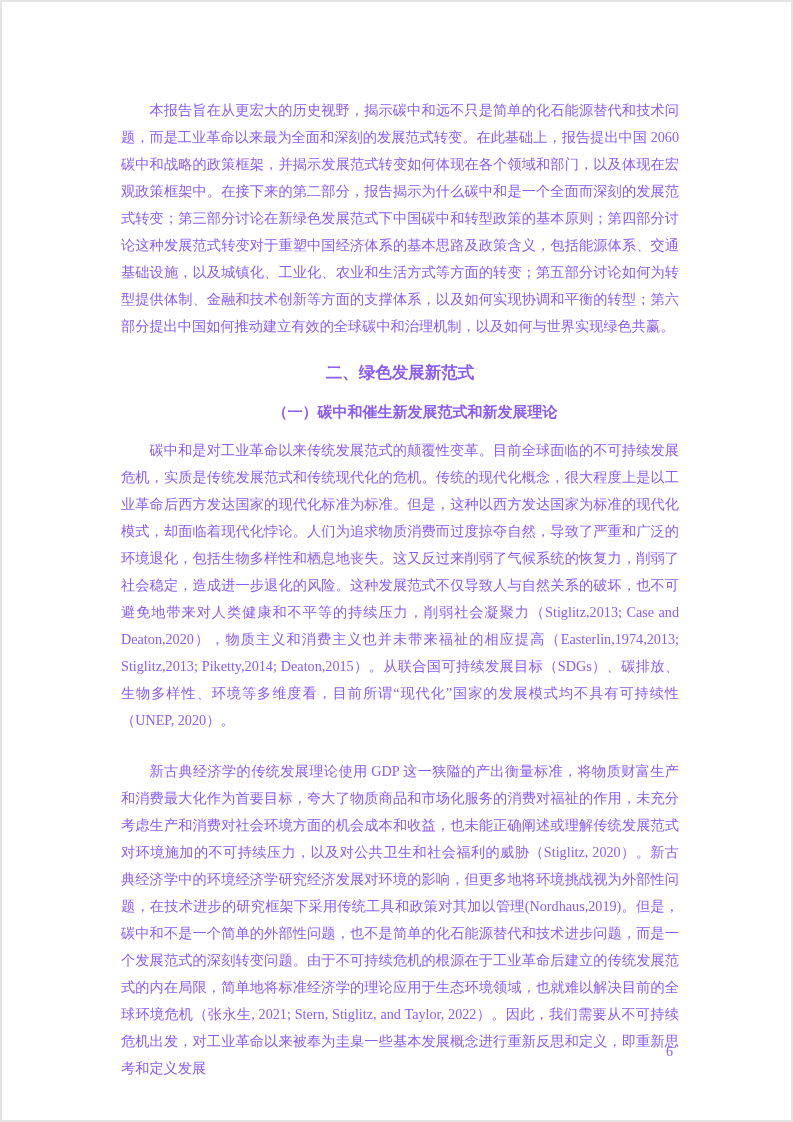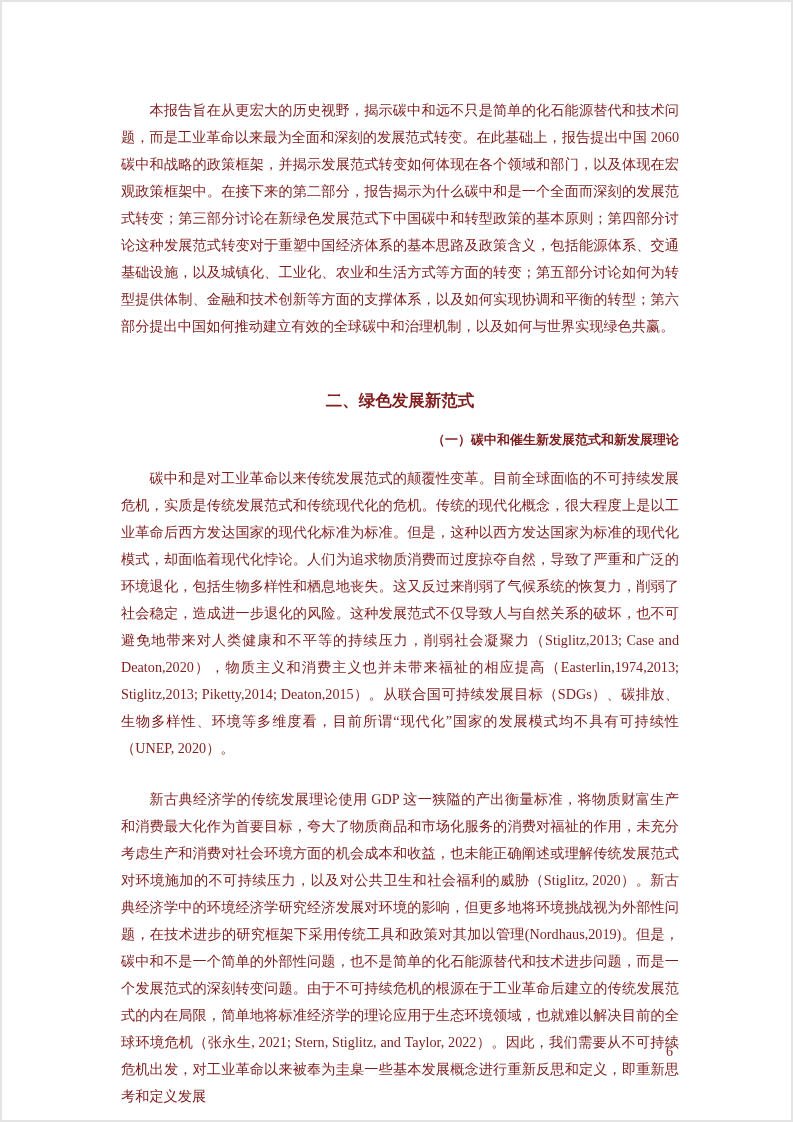--- a/index.html
+++ b/index.html
@@ -9,52 +9,52 @@
   }
   .page {
     position: relative;
     width: 793px;
     height: 1122px;
     box-sizing: border-box;
     background: #ffffff;
     border: 2px solid #e4e4e4;
     overflow: hidden;
     font-family: "Liberation Serif", "DejaVu Serif", serif;
-    color: #7f1d1d;
+    color: #8b5cf6;
   }
   .content {
     position: absolute;
     left: 119px;
     top: 95px;
     width: 558px;
   }
   .body-para {
     margin: 0;
     font-size: 14.2px;
     line-height: 27px;
     text-align: justify;
     text-justify: inter-ideograph;
     text-indent: 2em;
   }
   .body-para + .body-para {
     margin-top: 24px;
   }
   .section-heading {
-    margin: 50px 0 0 0;
+    margin: 22px 0 0 0;
     font-size: 16.5px;
     font-weight: bold;
     line-height: 22px;
     text-align: center;
   }
   .subsection-heading {
     margin: 17px 0 14px 0;
-    font-size: 13px;
+    font-size: 15px;
     font-weight: bold;
     line-height: 22px;
-    text-align: right;
+    text-align: center;
     text-indent: 2em;
   }
   .page-number {
     position: absolute;
     right: 118px;
     bottom: 60px;
     font-size: 14px;
     line-height: 16px;
   }
 </style>

